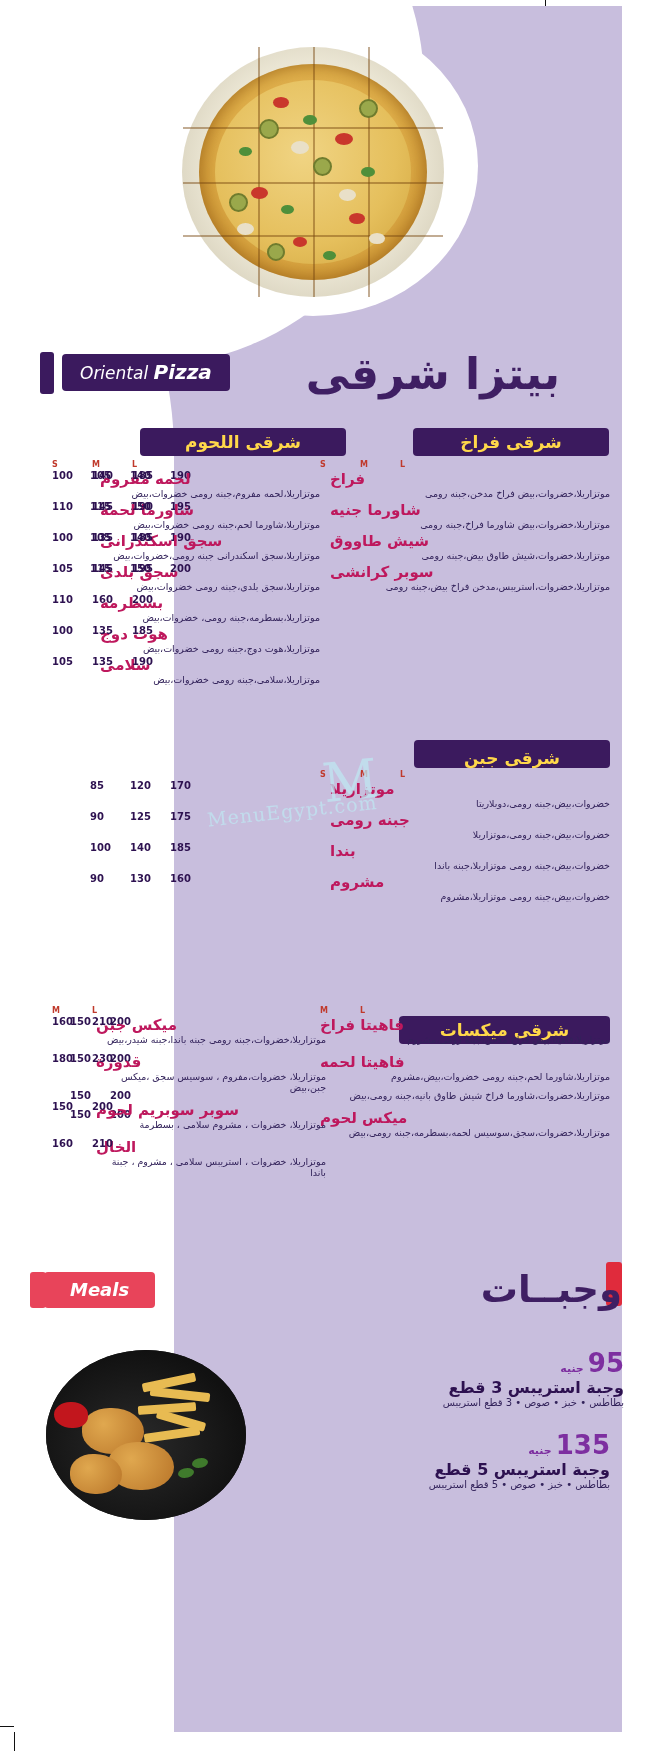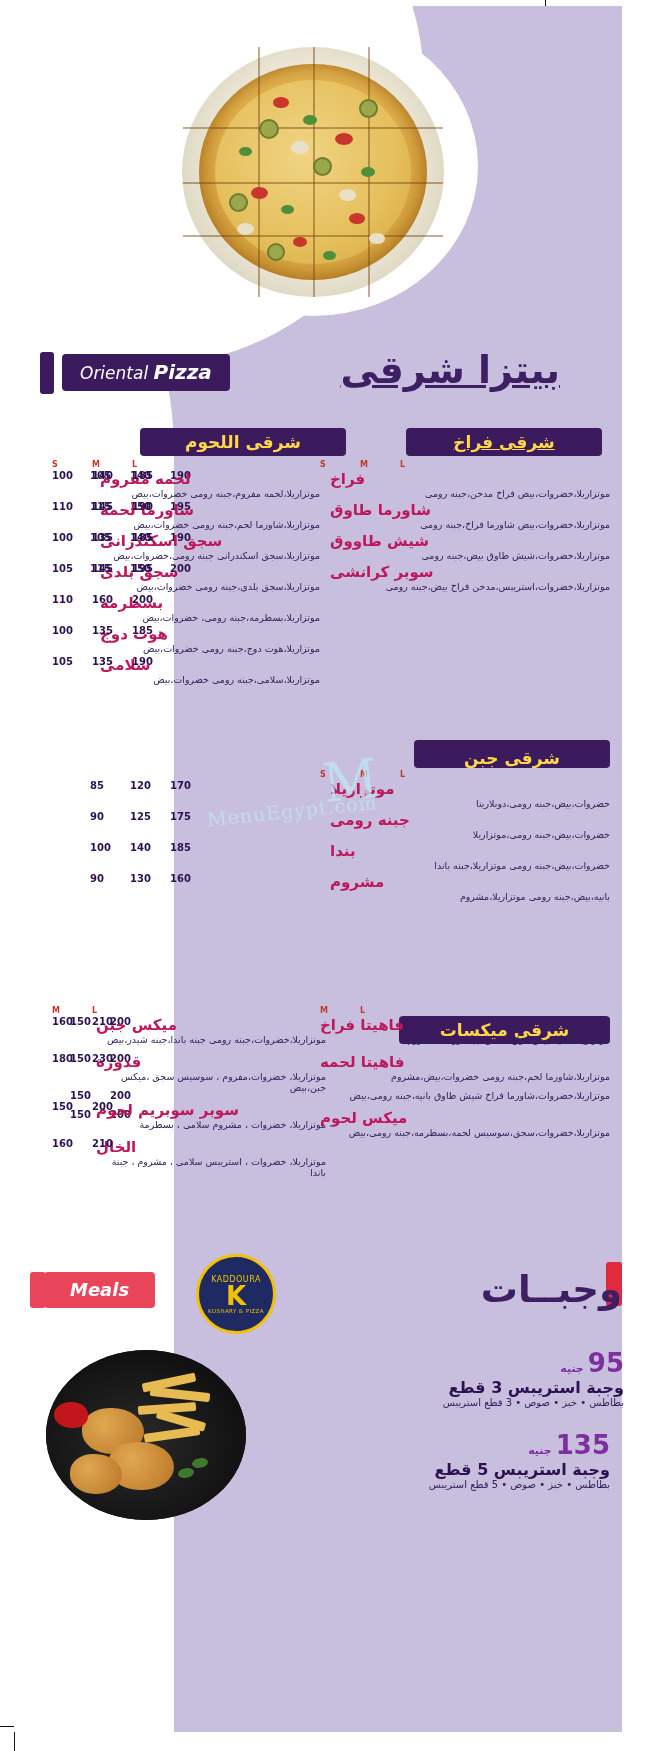--- a/index.html
+++ b/index.html
@@ -34,21 +34,21 @@
     background:radial-gradient(circle at 45% 40%, #f0d483 0%, #e5bf5c 60%, #d0a33c 100%);}
   .sl{position:absolute;background:rgba(120,70,15,.45);}
   .topping{position:absolute;border-radius:50%;}
   .tp-red{background:#c9372c;}
   .tp-green{background:#4f8f3a;}
   .tp-olive{background:#9aa84b;border:2px solid #6f7c2e;}
   .tp-mush{background:#e9e0c8;}
 
   
   .title-row{position:absolute;left:40px;top:352px;width:520px;height:46px;}
-  .title-ar{position:absolute;right:0;top:-4px;font-size:38px;font-weight:bold;color:#3f1f63;letter-spacing:1px;text-decoration:underline;}
+  .title-ar{position:absolute;right:0;top:-4px;font-size:44px;font-weight:bold;color:#3f1f63;letter-spacing:1px;}
   .title-en-box{position:absolute;left:22px;top:2px;background:#3b1a5e;color:#fff;border-radius:4px;padding:6px 18px 7px 18px;
                 font-size:17px;font-style:italic;font-family:"DejaVu Sans",sans-serif;}
   .title-en-box b{font-size:20px;}
   .title-corner{position:absolute;left:0;top:0;width:14px;height:42px;background:#3b1a5e;border-radius:3px;}
 
   
   .ribbon{position:absolute;height:28px;background:#3b1a5e;border-radius:4px;color:#ffd84a;font-size:17px;font-weight:bold;
           display:flex;align-items:center;justify-content:center;padding:0 18px;}
 
   
@@ -142,40 +142,40 @@
 
   <div class="title-row">
     <div class="title-ar">بيتزا شرقى</div>
     <div class="title-corner"></div>
     <div class="title-en-box">
       <span>Oriental</span>
       <b>Pizza</b>
     </div>
   </div>
 
-  <div class="ribbon" style="right:48px;top:428px;width:160px;text-decoration:underline;">
+  <div class="ribbon" style="right:41px;top:428px;width:160px;">
     <span>شرقى فراخ</span>
   </div>
   <div class="sizehdr" style="left:320px;top:460px;">
     <span>L</span>
     <span>M</span>
     <span>S</span>
   </div>
   <div class="col" style="right:40px;top:470px;width:280px;">
     <div class="item">
       <div class="item-name">فراخ</div>
       <div class="item-desc">موتزاريلا،خضروات،بيض فراخ مدخن،جبنه رومى</div>
       <div class="prices" style="left:-240px;top:0;">
         <span>190</span>
         <span>140</span>
         <span>105</span>
       </div>
     </div>
     <div class="item">
-      <div class="item-name">شاورما طاوق</div>
+      <div class="item-name">شاورما جنيه</div>
       <div class="item-desc">موتزاريلا،خضروات،بيض شاورما فراخ،جبنه رومى</div>
       <div class="prices" style="left:-240px;top:0;">
         <span>195</span>
         <span>150</span>
         <span>115</span>
       </div>
     </div>
     <div class="item">
       <div class="item-name">شيش طاووق</div>
       <div class="item-desc">موتزاريلا،خضروات،شيش طاوق بيض،جبنه رومى</div>
@@ -227,21 +227,21 @@
       <div class="item-name">بندا</div>
       <div class="item-desc">خضروات،بيض،جبنه رومى موتزاريلا،جبنه باندا</div>
       <div class="prices" style="left:-240px;top:0;">
         <span>185</span>
         <span>140</span>
         <span>100</span>
       </div>
     </div>
     <div class="item">
       <div class="item-name">مشروم</div>
-      <div class="item-desc">بانيه،بيض،جبنه رومى موتزاريلا،مشروم</div>
+      <div class="item-desc">خضروات،بيض،جبنه رومى موتزاريلا،مشروم</div>
       <div class="prices" style="left:-240px;top:0;">
         <span>160</span>
         <span>130</span>
         <span>90</span>
       </div>
     </div>
   </div>
 
   <div class="ribbon" style="right:40px;top:1016px;width:175px;">
     <span>شرقى ميكسات</span>
@@ -400,25 +400,20 @@
   <div class="wm">
     <span>M</span>
     <span class="wm2">MenuEgypt.com</span>
   </div>
 
   <div class="meals-red" style="right:28px;"></div>
   <div class="meals-title">وجبــات</div>
   <div class="meals-tag-tail"></div>
   <div class="meals-tag">Meals</div>
 
-  <div class="logo">
-    <span class="kw">KADDOURA</span>
-    <span class="kbig">K</span>
-    <span class="ksub">KOSHARY &amp; PIZZA</span>
-  </div>
 
   <div class="meal-row" style="right:26px;top:1348px;width:300px;">
     <div class="meal-price">
       <span>95</span><small>جنيه</small>
     </div>
     <div class="meal-name">وجبة استريبس 3 قطع</div>
     <div class="meal-desc">بطاطس • خبز • صوص • 3 قطع استريبس</div>
   </div>
 
   <div class="meal-row" style="right:40px;top:1430px;width:300px;">

